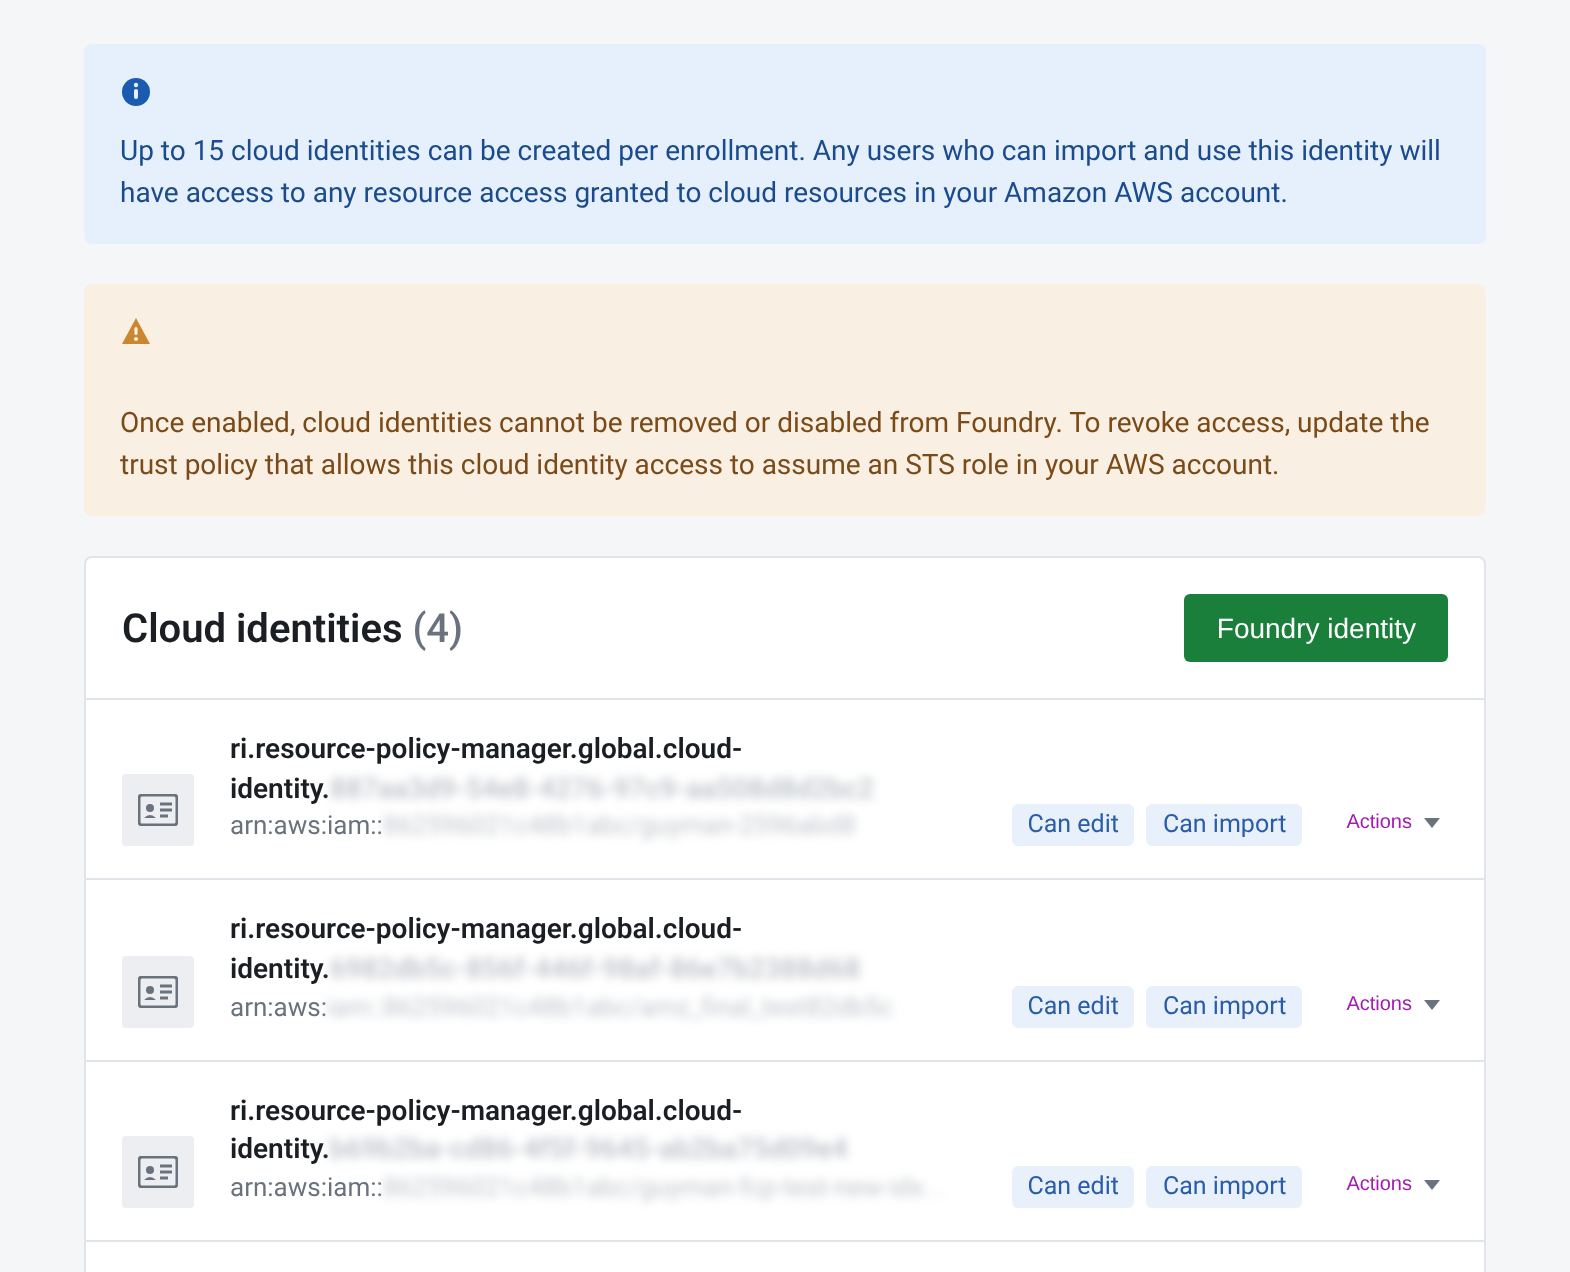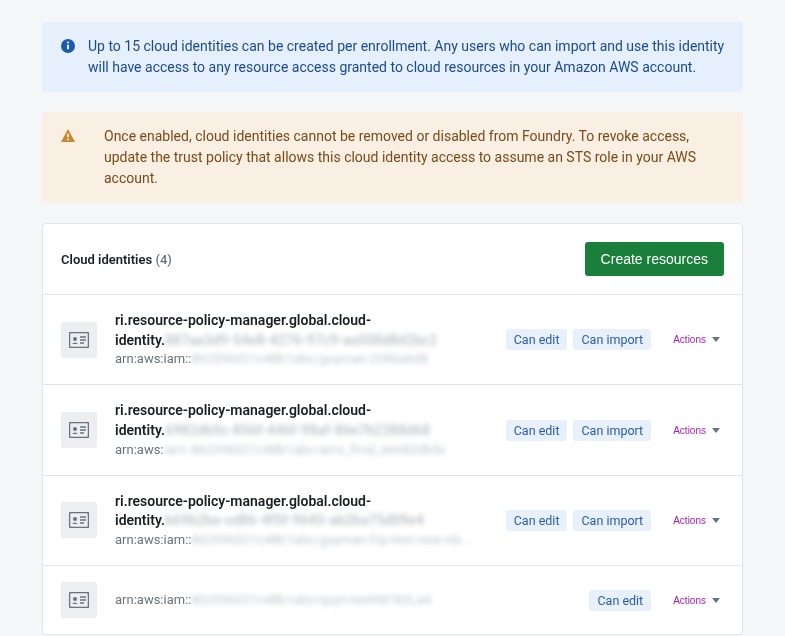--- a/index.html
+++ b/index.html
@@ -11,20 +11,21 @@
       font-size: 14px;
       color: #1b1f23;
     }
     .callout {
       display: flex;
       gap: 12px;
       padding: 14px 18px;
       border-radius: 4px;
       margin-bottom: 20px;
       line-height: 1.5;
+      flex-direction: column;
     }
     .callout-info {
       background: #e6effc;
       color: #1a4b8e;
     }
     .callout-warn {
       background: #f9efe2;
       color: #7a4a18;
       gap: 28px;
     }
@@ -37,40 +38,40 @@
       border: 1px solid #e1e4e8;
       border-radius: 4px;
     }
     .panel-header {
       display: flex;
       justify-content: space-between;
       align-items: center;
       padding: 18px;
     }
     .panel-title {
-      font-size: 13px;
+      font-size: 20px;
       font-weight: 600;
     }
     .count {
       color: #6a737d;
       font-weight: 500;
     }
     .btn-primary {
       background: #1b7f3c;
       color: #fff;
       border: none;
       padding: 9px 16px;
       border-radius: 3px;
       font-size: 14px;
       font-weight: 500;
       cursor: pointer;
     }
     .row {
       display: flex;
-      align-items: center;
+      align-items: flex-end;
       gap: 18px;
       padding: 16px 18px;
       border-top: 1px solid #e1e4e8;
     }
     .row-icon {
       width: 36px;
       height: 36px;
       background: #eceef1;
       display: flex;
       align-items: center;
@@ -159,21 +160,21 @@
   </span>
   <div>Once enabled, cloud identities cannot be removed or disabled from Foundry. To revoke access, update the trust policy that allows this cloud identity access to assume an STS role in your AWS account.</div>
 </div>
 
 <div class="panel">
   <div class="panel-header">
     <div class="panel-title">
       <span>Cloud identities</span>
       <span class="count">(4)</span>
     </div>
-    <button class="btn-primary">Create resources</button>
+    <button class="btn-primary">Foundry identity</button>
   </div>
 
   <div id="rows">
       <div class="row">
         <div class="row-icon">
           <svg width="20" height="16" viewBox="0 0 20 16">
             <rect x="0.5" y="0.5" width="19" height="15" rx="1.5" fill="none" stroke="#6a737d" stroke-width="1.5"></rect>
             <circle cx="6" cy="7" r="2" fill="#6a737d"></circle>
             <path d="M3 12 Q6 9 9 12" fill="#6a737d"></path>
             <line x1="11" y1="5" x2="17" y2="5" stroke="#6a737d" stroke-width="1.5"></line>

